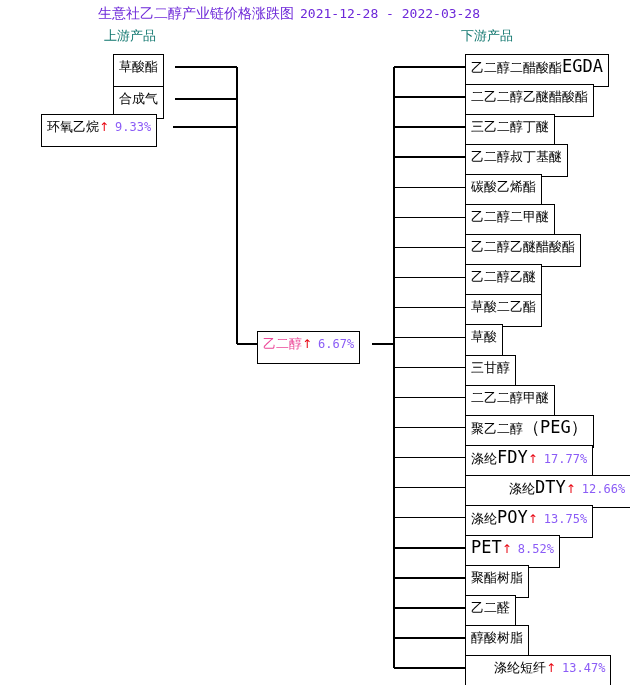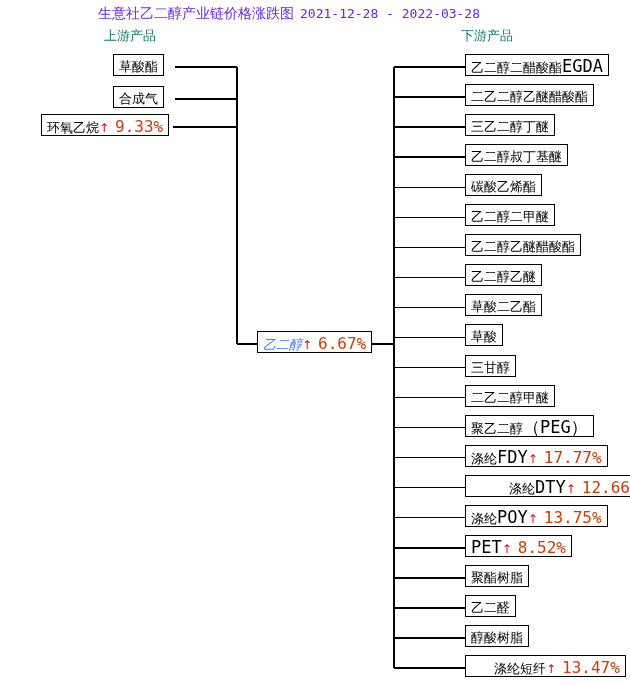--- a/index.html
+++ b/index.html
@@ -52,41 +52,41 @@
     height: 685px;
   }
   #connectors line { stroke: #000000; stroke-width: 1.4; shape-rendering: crispEdges; }
 
   
   .node {
     position: absolute;
     box-sizing: border-box;
     border: 1.4px solid #000000;
     background: #ffffff;
-    height: 22px;
+    height: 33px;
     line-height: 23px;
     padding: 0 5px;
     white-space: nowrap;
     font-size: 13px;
     color: #000000;
   }
   .node .nm { font-family: "DejaVu Sans", sans-serif; }
   .node .ascii { font-family: "DejaVu Sans Mono", monospace; font-size: 17px; }
   .node .pct {
     font-family: "DejaVu Sans Mono", monospace;
-    font-size: 16px;
-    color: #c2410c;
+    font-size: 12px;
+    color: #8b5cf6;
     margin-left: 6px;
   }
   .node .arrow-up {
     color: #e8000d;
     font-size: 12px;
     font-family: "DejaVu Sans", sans-serif;
   }
-  .node.center-node .nm { color: #3b82f6; font-style: italic; }
+  .node.center-node .nm { color: #ec4899; }
 
   
   #node-up-0 { left: 113px; top: 54px; }
   #node-up-1 { left: 113px; top: 86px; }
   #node-up-2 { left: 41px;  top: 114px; }
 
   
   #node-center { left: 257px; top: 331px; }
 
   

